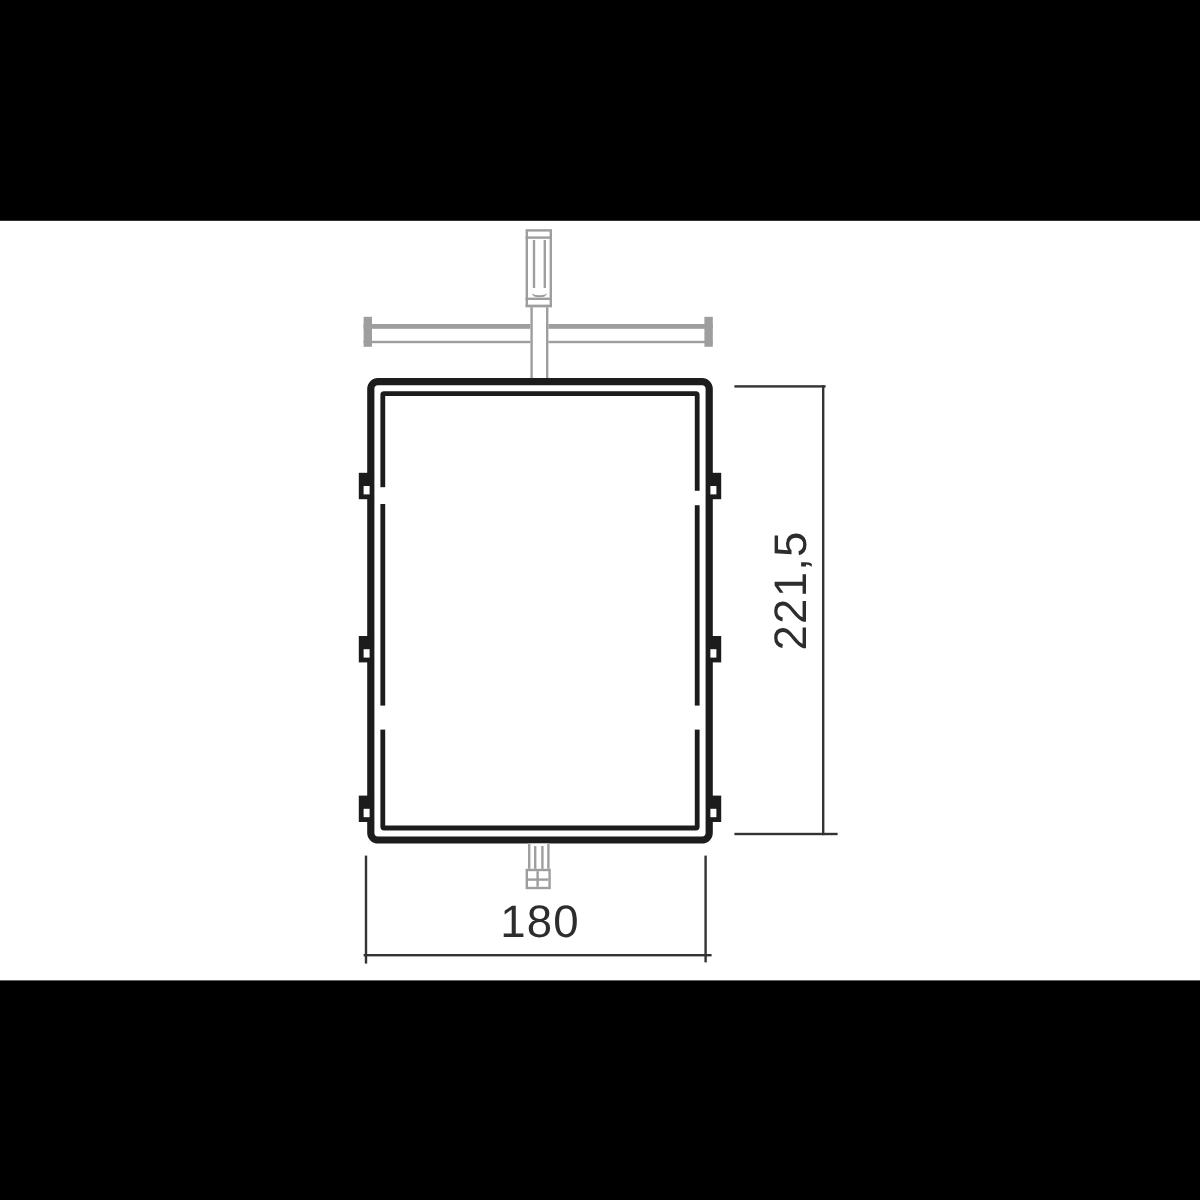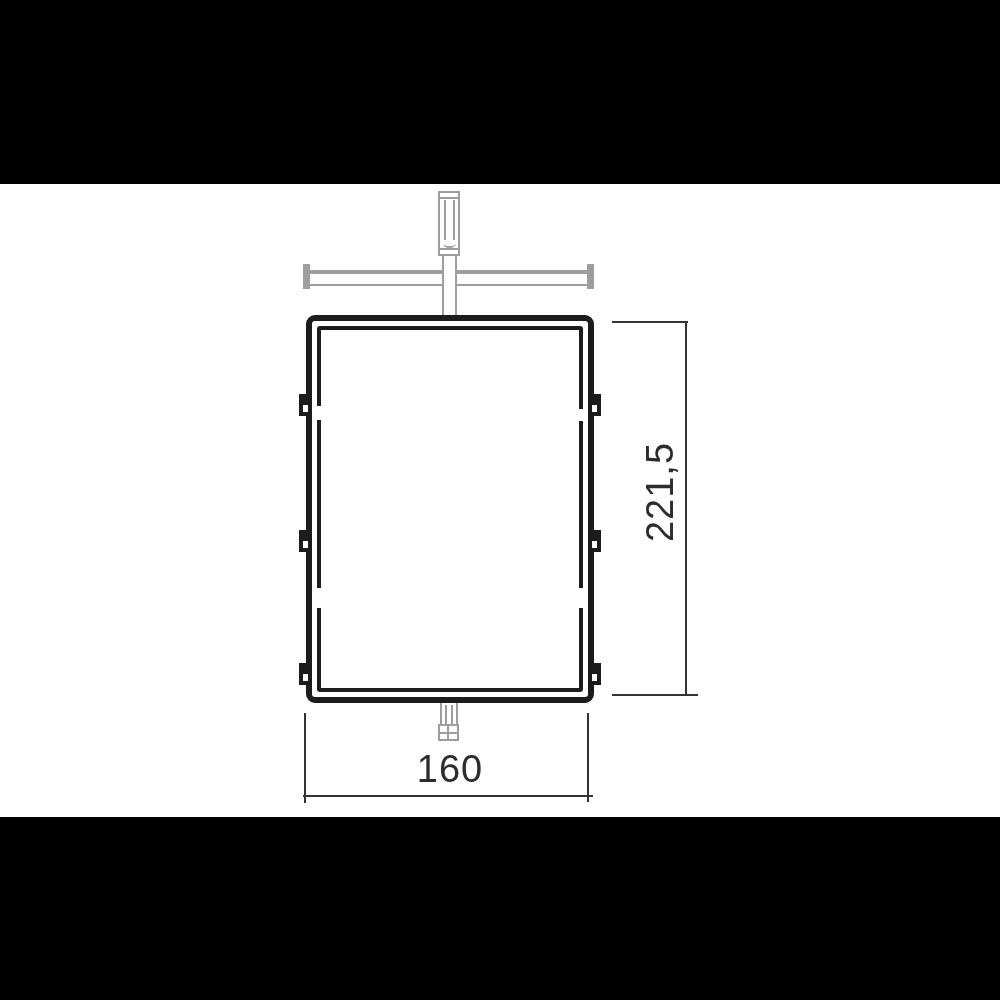--- a/index.html
+++ b/index.html
@@ -110,20 +110,20 @@
   <div class="abs gray" style="left:445px;top:705px;width:2px;height:20px;"></div>
   <div class="abs gray" style="left:451px;top:705px;width:2px;height:20px;"></div>
   <div class="abs stub-cap">
     <span style="position:absolute;left:0;top:6px;width:17px;height:2px;background:#9e9e9e;"></span>
     <span style="position:absolute;left:7px;top:0;width:2px;height:13px;background:#9e9e9e;"></span>
   </div>
 
   <div class="abs dim" style="left:304px;top:713px;width:2px;height:90px;"></div>
   <div class="abs dim" style="left:587px;top:713px;width:2px;height:89px;"></div>
   <div class="abs dim" style="left:303px;top:795px;width:290px;height:2px;"></div>
-  <div class="abs dim-label" style="left:370px;top:748px;width:160px;">160</div>
+  <div class="abs dim-label" style="left:370px;top:748px;width:160px;">180</div>
 
   <div class="abs dim" style="left:612px;top:321px;width:76px;height:2px;"></div>
   <div class="abs dim" style="left:612px;top:694px;width:86px;height:2px;"></div>
   <div class="abs dim" style="left:685px;top:321px;width:2px;height:375px;"></div>
   <div class="abs dim-label" style="left:580px;top:472px;width:160px;height:40px;line-height:40px;transform:rotate(-90deg);">221,5</div>
 
 </div>
 
 </body></html>

